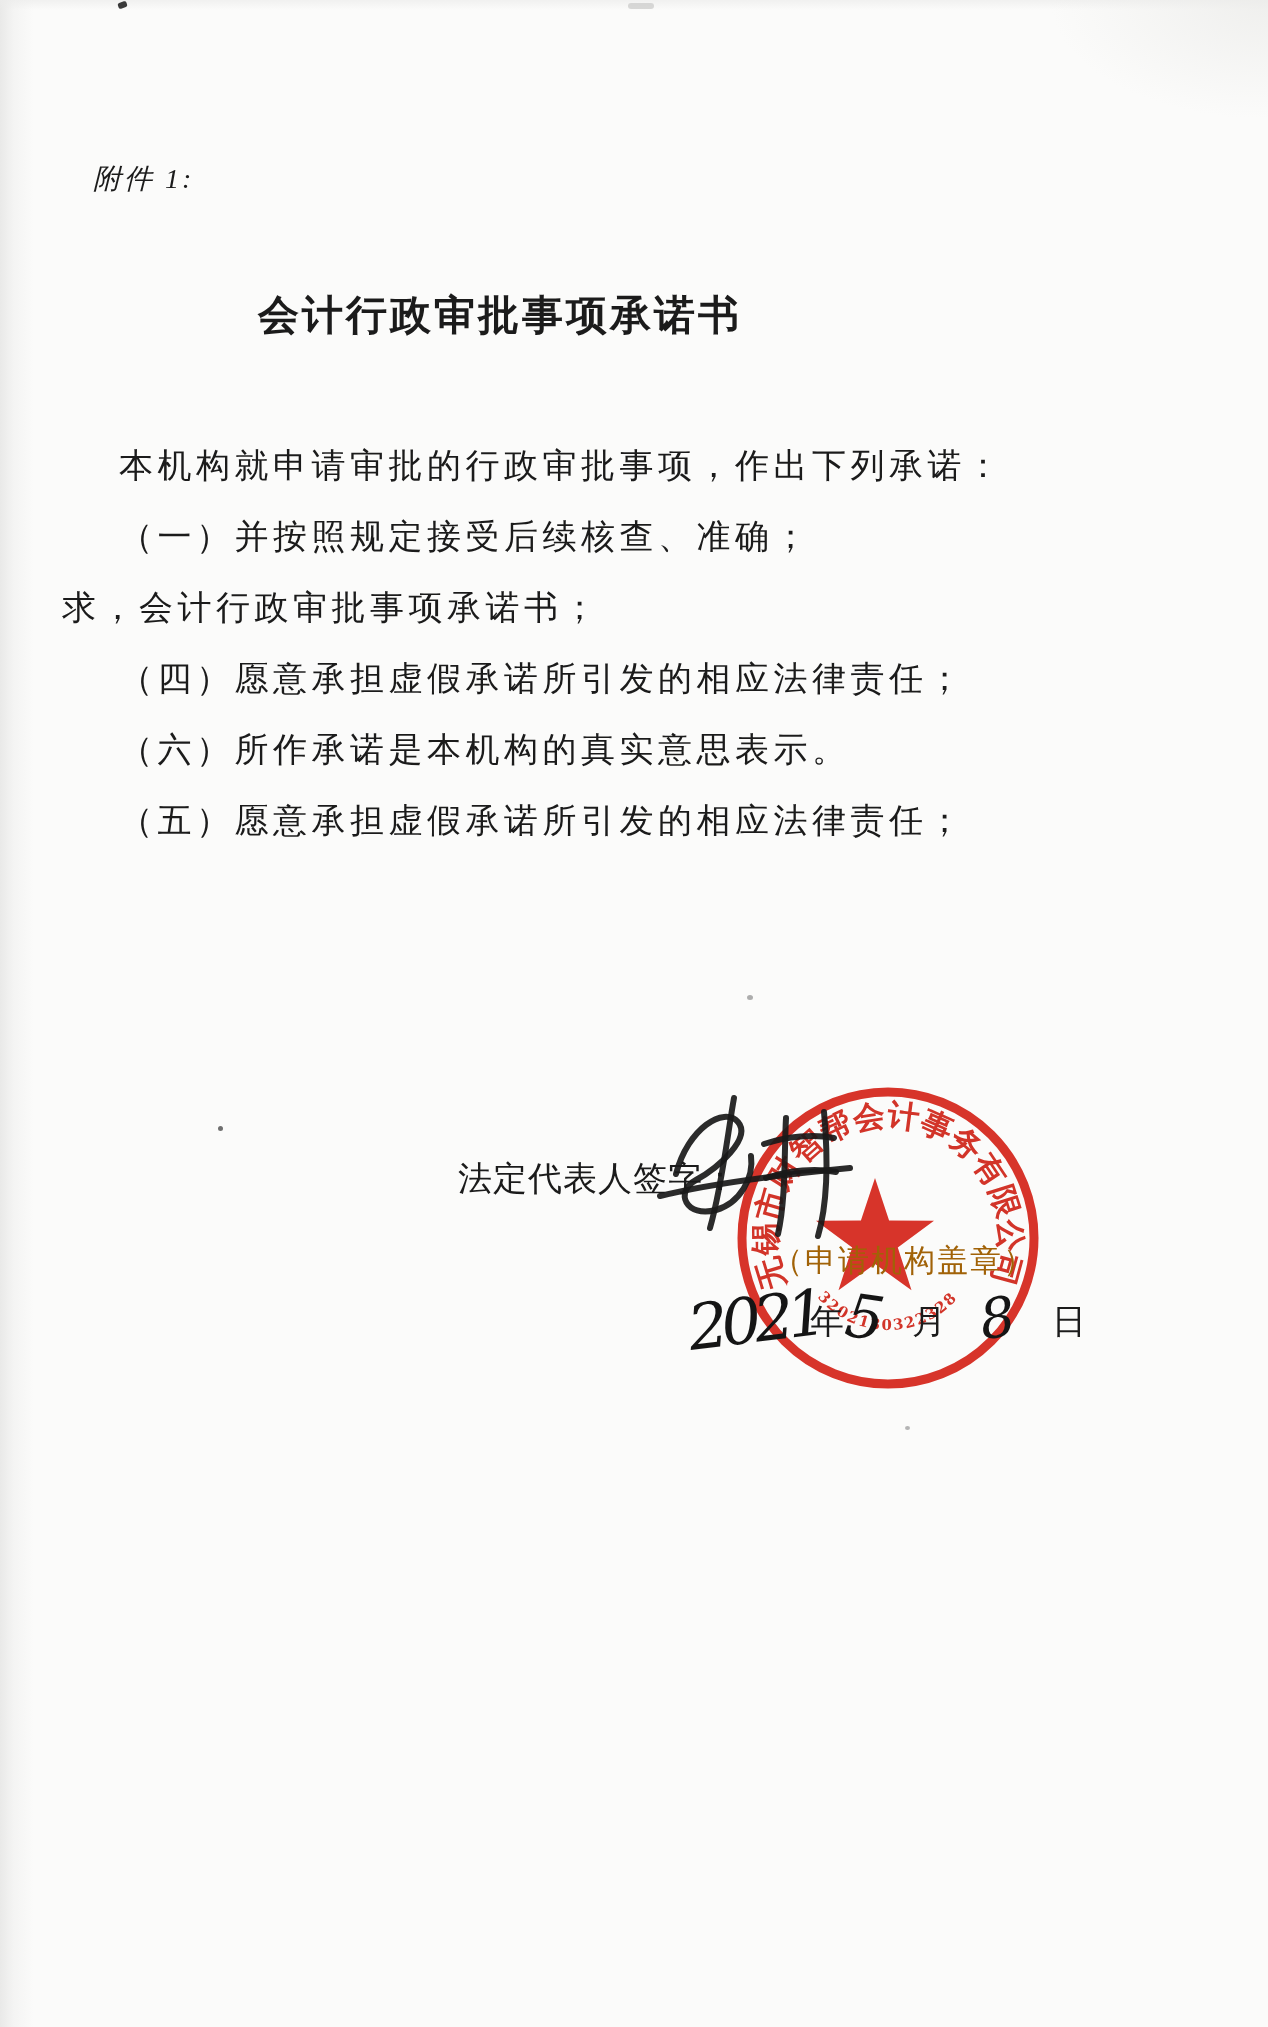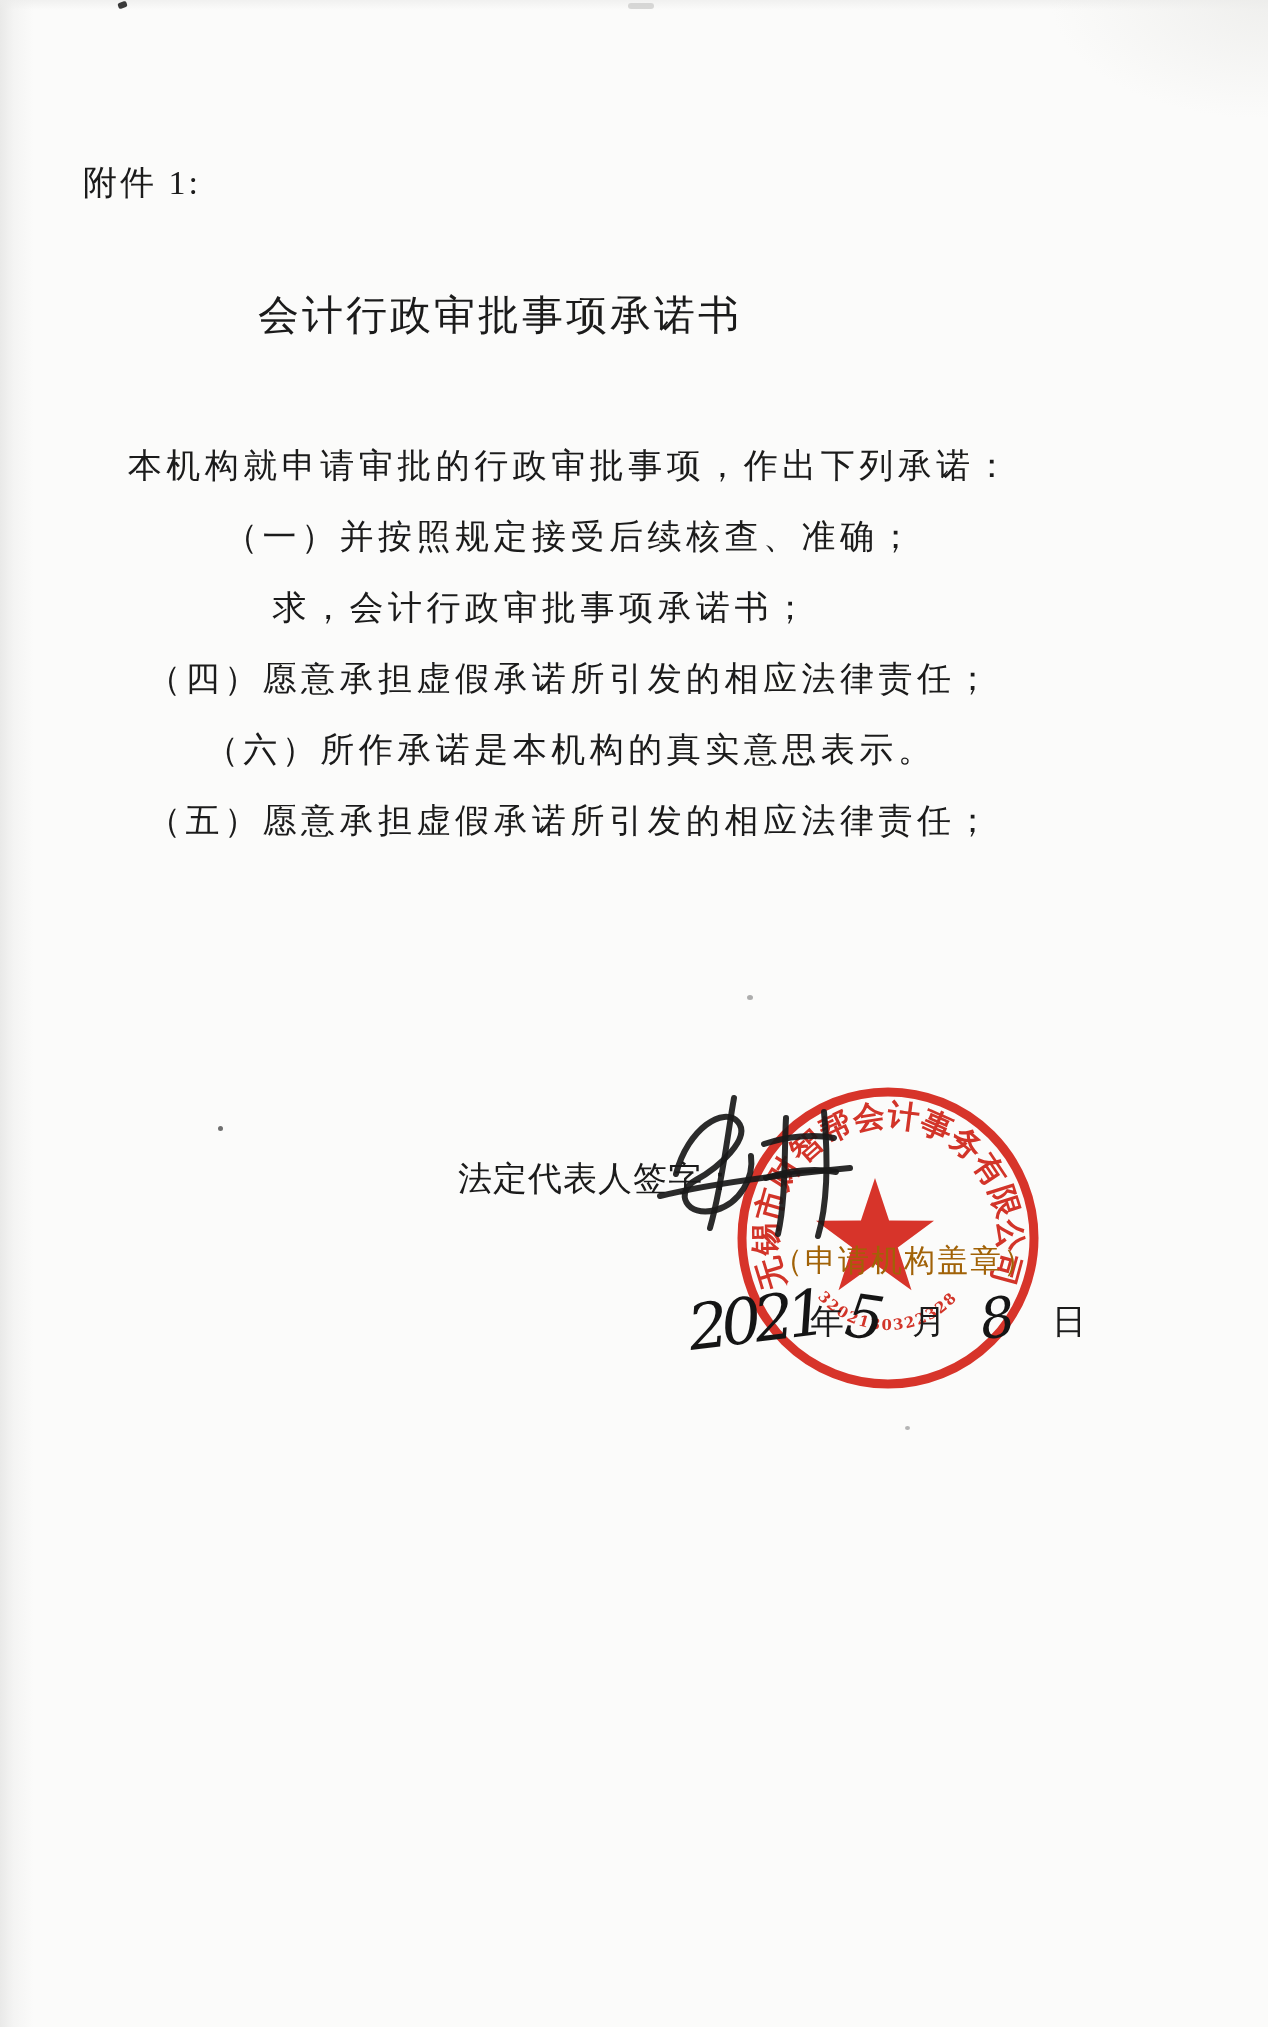--- a/index.html
+++ b/index.html
@@ -28,30 +28,30 @@
     opacity:.8;
   }
   .speck{position:absolute;border-radius:50%;background:#6e6e6e;}
   .speck.s1{left:118px;top:2px;width:9px;height:6px;background:#3a3a3a;border-radius:2px;transform:rotate(-20deg);}
   .speck.s2{left:628px;top:3px;width:26px;height:6px;background:#c9c9c7;border-radius:3px;opacity:.7;}
   .speck.s3{left:747px;top:995px;width:6px;height:5px;opacity:.55;}
   .speck.s4{left:218px;top:1126px;width:5px;height:5px;background:#4c4c4c;opacity:.8;}
   .speck.s5{left:905px;top:1426px;width:5px;height:4px;opacity:.5;}
 
   .attachment{
-    position:absolute;left:83px;top:160px;
-    font-size:34px;letter-spacing:3px;
+    position:absolute;left:93px;top:160px;
+    font-size:28px;letter-spacing:3px;font-style:italic;
   }
   .title{
     position:absolute;left:60px;top:288px;width:880px;
-    text-align:center;font-size:41px;font-weight:normal;letter-spacing:3px;
+    text-align:center;font-size:41px;font-weight:bold;letter-spacing:3px;
   }
   .body-text{
     position:absolute;left:62px;top:430px;width:960px;
-    font-size:34px;letter-spacing:4.5px;text-align:center;
+    font-size:34px;letter-spacing:4.5px;
   }
   .body-text .line{height:71px;line-height:71px;white-space:nowrap;}
   .body-text .line.indent{padding-left:57px;}
 
   .sig-label{
     position:absolute;left:458px;top:1156px;
     font-size:34px;letter-spacing:1px;white-space:nowrap;
   }
   .stamp-note{
     position:absolute;left:772px;top:1240px;

